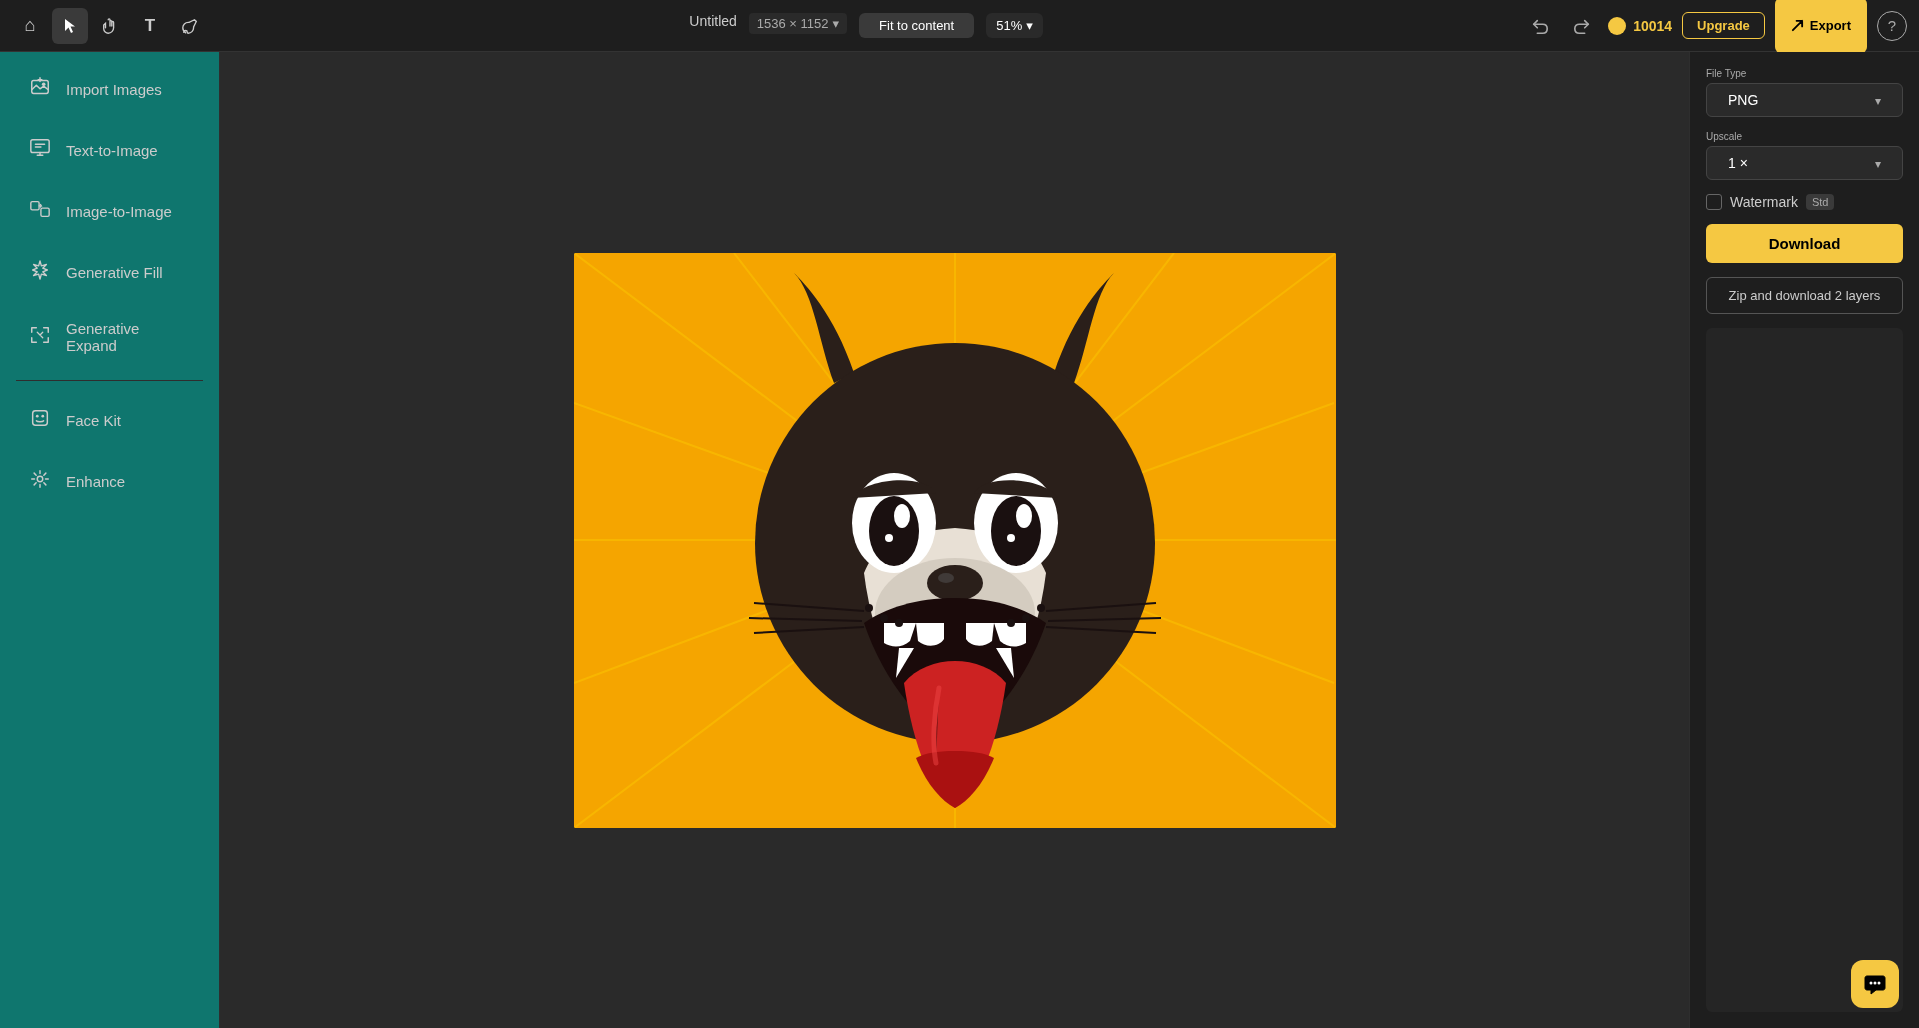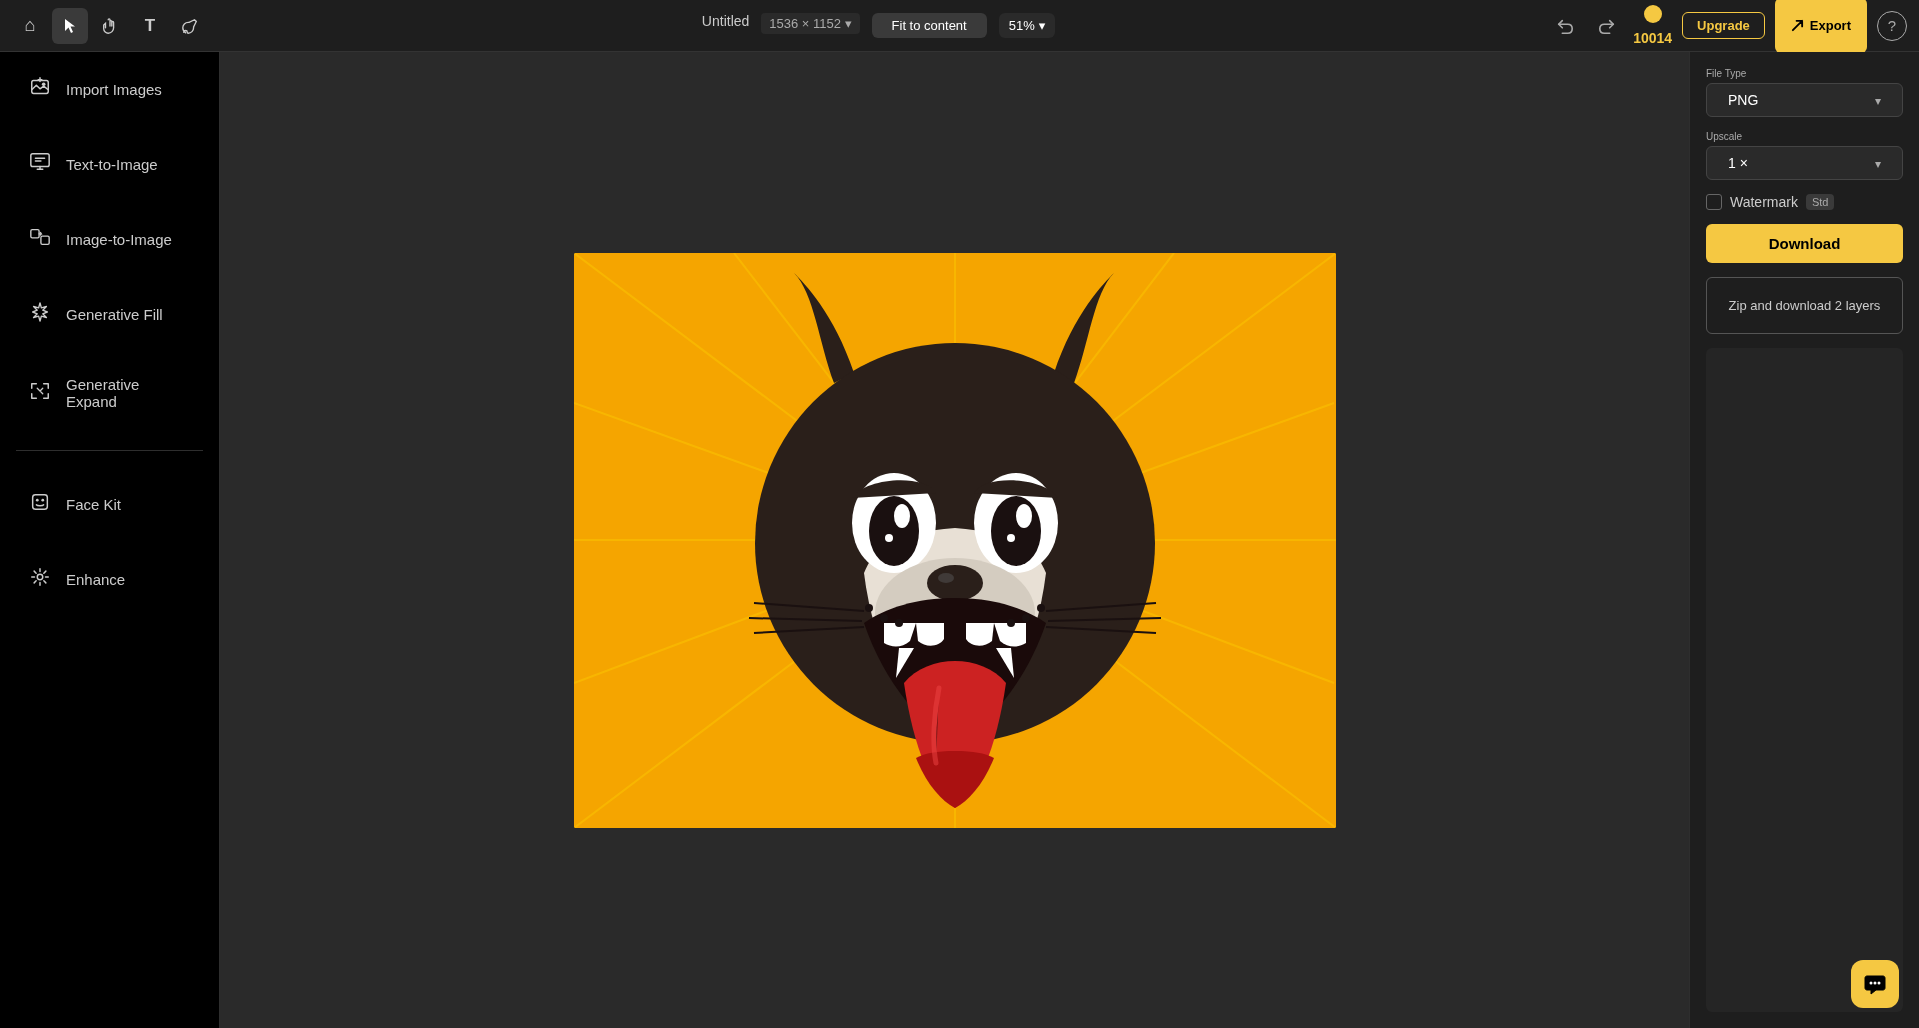--- a/index.html
+++ b/index.html
@@ -104,21 +104,20 @@
     .coins-badge {
       background: transparent;
       border: none;
       color: #f5c842;
       font-size: 14px;
       font-weight: 600;
       display: flex;
       align-items: center;
       gap: 7px;
       cursor: pointer;
-      flex-direction: column;
     }
     .coin-icon {
       width: 18px;
       height: 18px;
       background: #f5c842;
       border-radius: 50%;
       display: inline-block;
     }
     .upgrade-btn {
       background: transparent;
@@ -160,26 +159,26 @@
     
     .main {
       display: flex;
       flex: 1;
       overflow: hidden;
     }
 
     
     .sidebar {
       width: 220px;
-      background: #000000;
+      background: #0f766e;
       border-right: 1px solid #2e2e2e;
       padding: 10px 0;
       display: flex;
       flex-direction: column;
-      gap: 20px;
+      gap: 6px;
       flex-shrink: 0;
     }
     .sidebar-item {
       display: flex;
       align-items: center;
       gap: 14px;
       padding: 14px 20px;
       cursor: pointer;
       border-radius: 8px;
       margin: 0 8px;
@@ -294,21 +293,21 @@
       border-radius: 6px;
       font-size: 15px;
       font-weight: 600;
       cursor: pointer;
     }
     .zip-btn {
       width: 100%;
       background: transparent;
       border: 1.5px solid #555;
       color: #ccc;
-      padding: 20px;
+      padding: 10px;
       border-radius: 6px;
       font-size: 13px;
       cursor: pointer;
     }
     .panel-empty {
       flex: 1;
       background: #252525;
       border-radius: 6px;
     }
 

